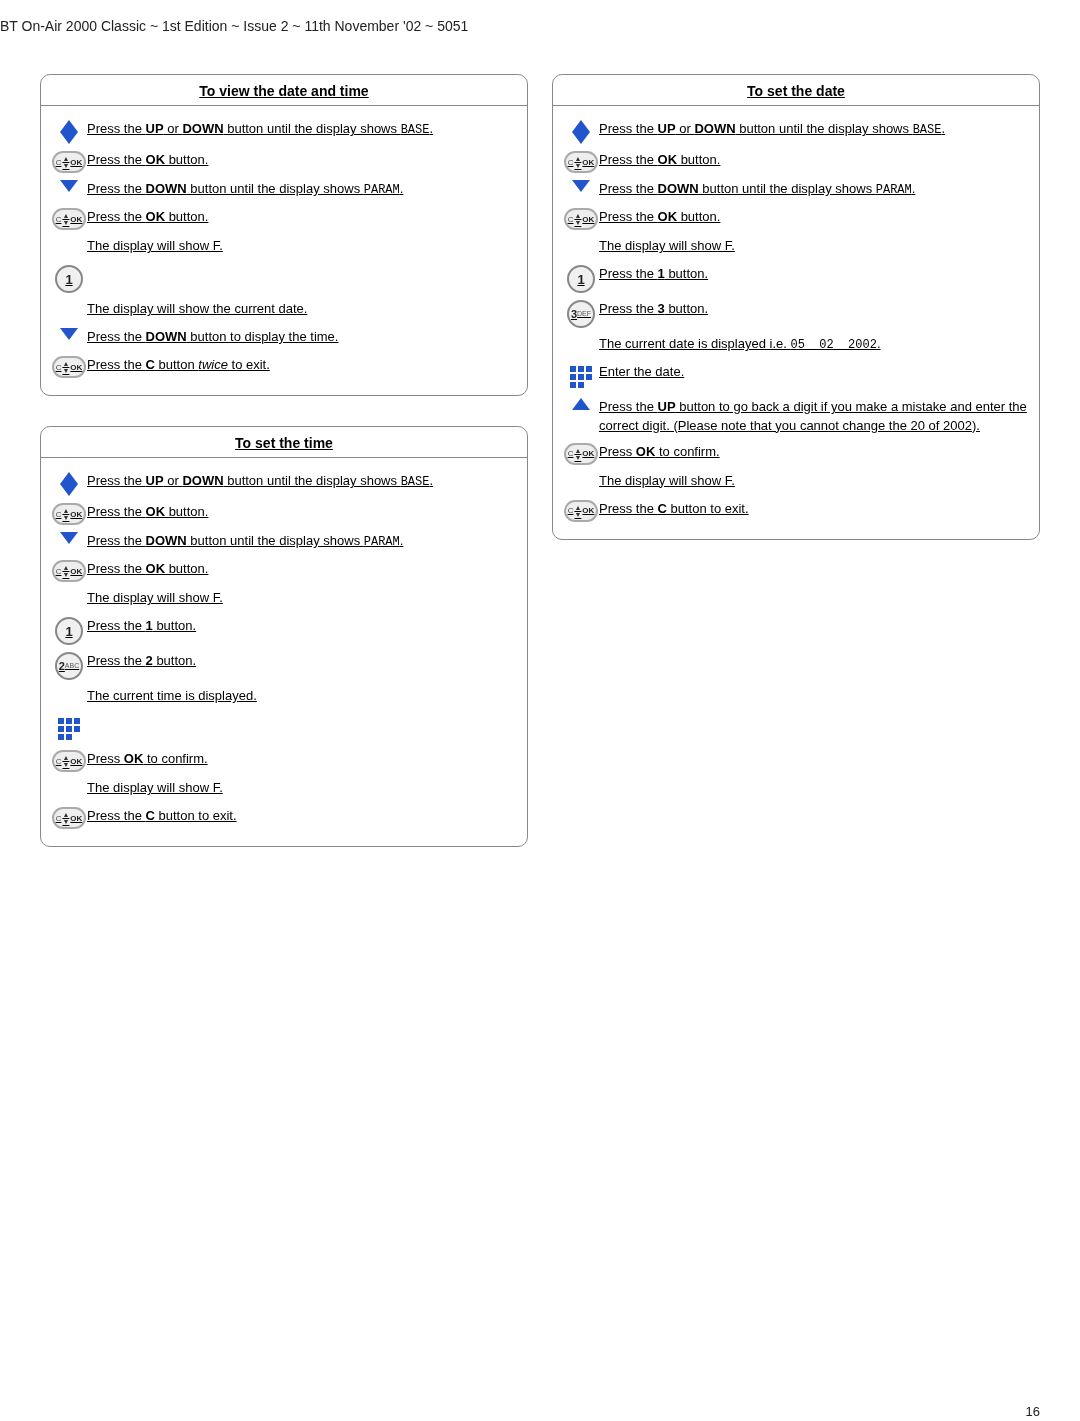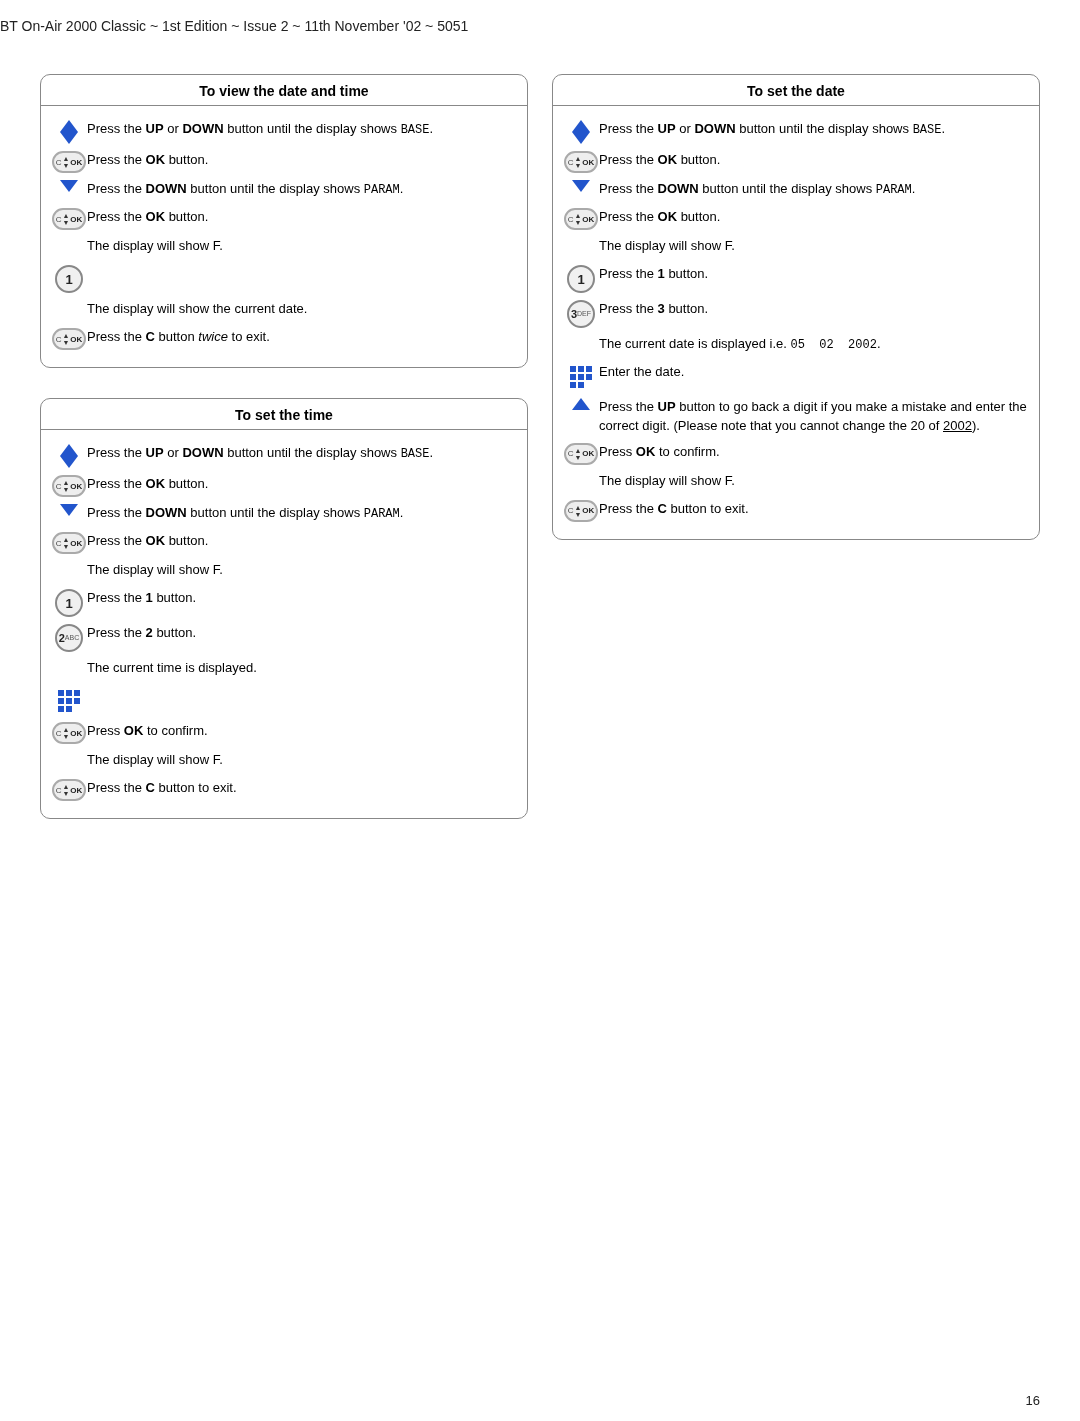--- a/index.html
+++ b/index.html
@@ -22,20 +22,21 @@
       display: flex;
       flex-direction: row;
       gap: 24px;
       padding: 30px 40px 0 40px;
     }
     .column {
       flex: 1;
       display: flex;
       flex-direction: column;
       gap: 30px;
+      text-decoration: underline;
     }
     .instruction-box {
       border: 1.5px solid #888;
       border-radius: 10px;
       padding: 0 0 14px 0;
       background: #fff;
     }
     .box-title {
       font-weight: bold;
       font-size: 14px;
@@ -149,21 +150,21 @@
     
     .tri-up-only {
       width: 0; height: 0;
       border-left: 9px solid transparent;
       border-right: 9px solid transparent;
       border-bottom: 12px solid #2255cc;
     }
 
     .page-num {
       position: absolute;
-      bottom: 13px;
+      bottom: 2px;
       right: 40px;
       font-size: 13px;
       color: #222;
     }
 
     b, strong {
       font-weight: bold;
     }
     .mono {
       font-family: 'Courier New', Courier, monospace;
@@ -237,20 +238,26 @@
           <div class="step-icon">
             <div class="btn-num">1</div>
           </div>
         </div>
 
         <div class="step-row">
           <div class="step-icon"></div>
           <div class="step-text">The display will show the current date.</div>
         </div>
 
+        <div class="step-row">
+          <div class="step-icon">
+            <div class="tri-down-only"></div>
+          </div>
+          <div class="step-text">Press the <b>DOWN</b> button to display the time.</div>
+        </div>
 
         <div class="step-row">
           <div class="step-icon">
             <div class="btn-ok">
               <div class="btn-ok-inner">
                 <span class="btn-ok-c">C</span>
                 <span class="btn-ok-arrow">▲<br>▼</span>
                 <span class="btn-ok-ok">OK</span>
               </div>
             </div>

